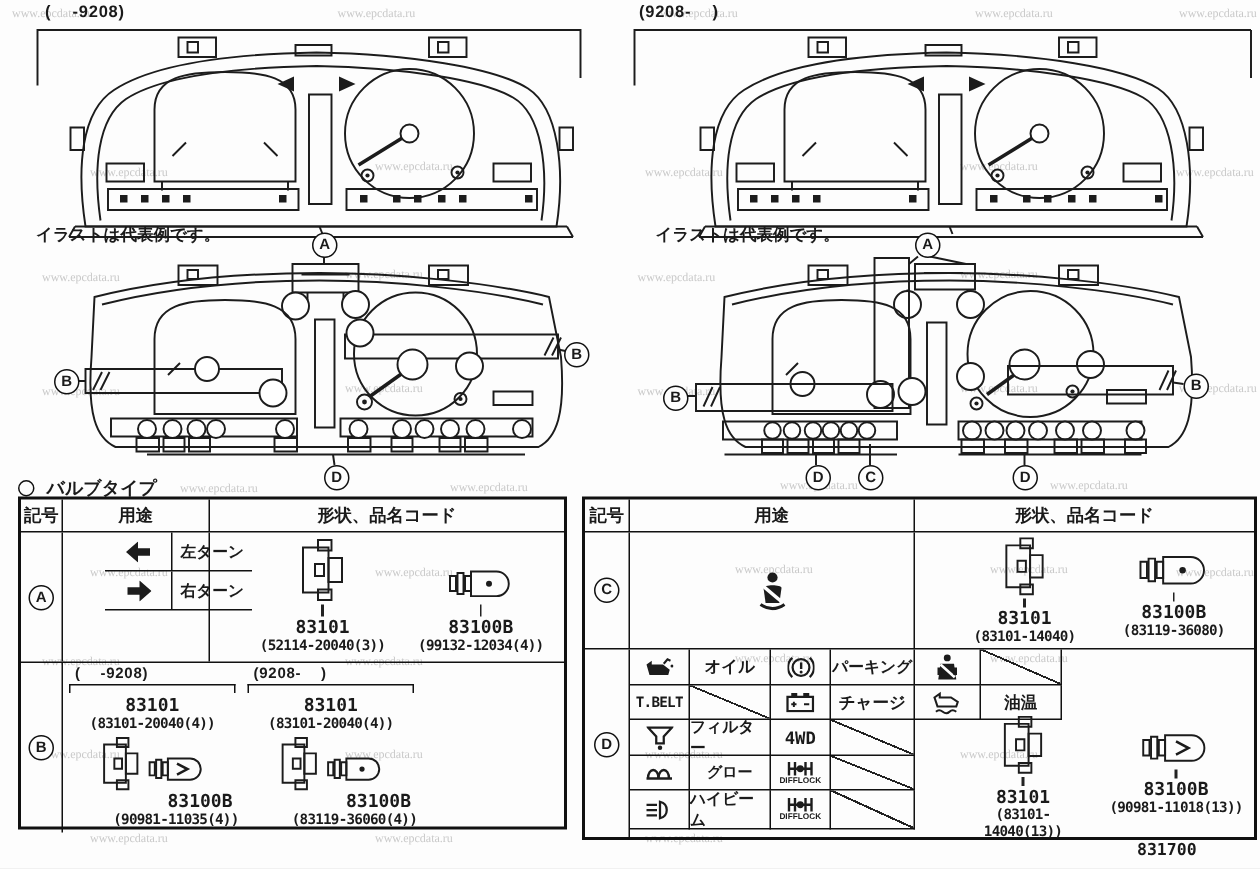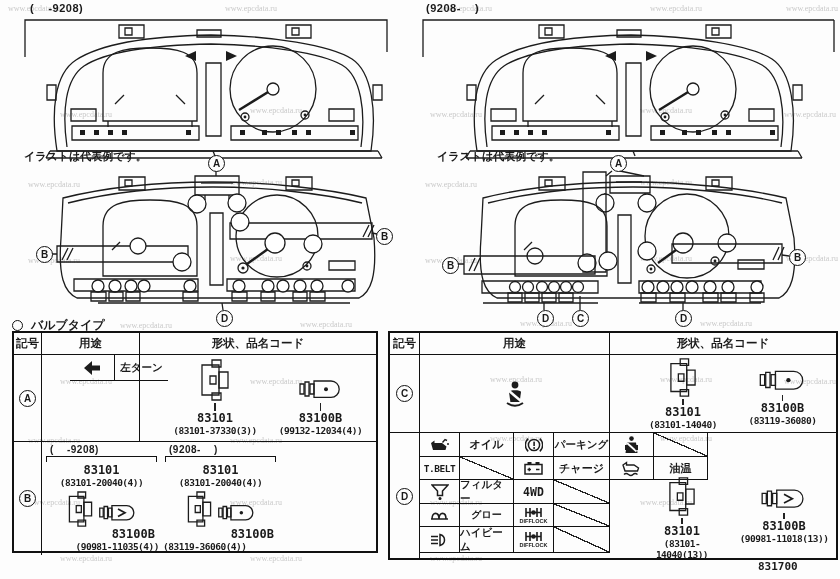--- a/index.html
+++ b/index.html
@@ -293,30 +293,38 @@
       <div class="cell br" style="width:98px;position:relative">
         <div class="subgrid">
           <div class="subrow">
             <div class="ic">
               <svg width="17" height="14" viewBox="0 0 17 14" style="position:static">
                 <polygon class="artf" points="0,7 8,0 8,4.5 16,4.5 16,9.5 8,9.5 8,14"></polygon>
                 </svg>
             </div>
             <div class="lb">左ターン</div>
           </div>
+          <div class="subrow">
+            <div class="ic">
+              <svg width="17" height="14" viewBox="0 0 17 14" style="position:static">
+                <polygon class="artf" points="17,7 9,0 9,4.5 1,4.5 1,9.5 9,9.5 9,14"></polygon>
+                </svg>
+            </div>
+            <div class="lb">右ターン</div>
+          </div>
         </div>
       </div>
       <div class="cell" style="flex:1;position:relative">
         <div class="stack" style="position:absolute;left:30px;top:4px;width:90px">
           <svg width="34" height="43" viewBox="0 0 34 43" style="position:static">
               <use href="#socket"></use>
             </svg>
           <div class="lead"></div>
           <div class="pname mono">83101</div>
-          <div class="pcode mono">(83101-37330(3))</div>
+          <div class="pcode mono">(52114-20040(3))</div>
         </div>
         <div class="stack" style="position:absolute;left:128px;top:22px;width:105px">
           <svg width="46" height="25" viewBox="0 0 46 25" style="position:static">
               <use href="#bulbD"></use>
             </svg>
           <div class="lead"></div>
           <div class="pname mono">83100B</div>
           <div class="pcode mono">(99132-12034(4))</div>
         </div>
       </div>
@@ -350,21 +358,21 @@
           <div class="pcode mono">(83101-20040(4))</div>
           <div style="display:flex;align-items:flex-end;justify-content:center;gap:3px;height:40px">
             <svg width="29" height="37" viewBox="0 0 34 43" style="position:static">
                 <use href="#socket"></use>
               </svg>
             <svg width="40" height="22" viewBox="0 0 46 25" style="position:static;margin-bottom:4px">
                 <use href="#bulbD"></use>
               </svg>
           </div>
           <div class="pname mono" style="text-align:right;padding-right:4px">83100B</div>
-          <div class="pcode mono" style="text-align:left">(83119-36060(4))</div>
+          <div class="pcode mono" style="text-align:right">(83119-36060(4))</div>
         </div>
       </div>
     </div>
   </div>
 
   <div class="tbl" style="left:388px;top:331px;width:450px;height:229px">
     <div class="hdr">
       <div class="cell br" style="width:30px">記号</div>
       <div class="cell br" style="width:190px">用途</div>
       <div class="cell" style="flex:1">形状、品名コード</div>

